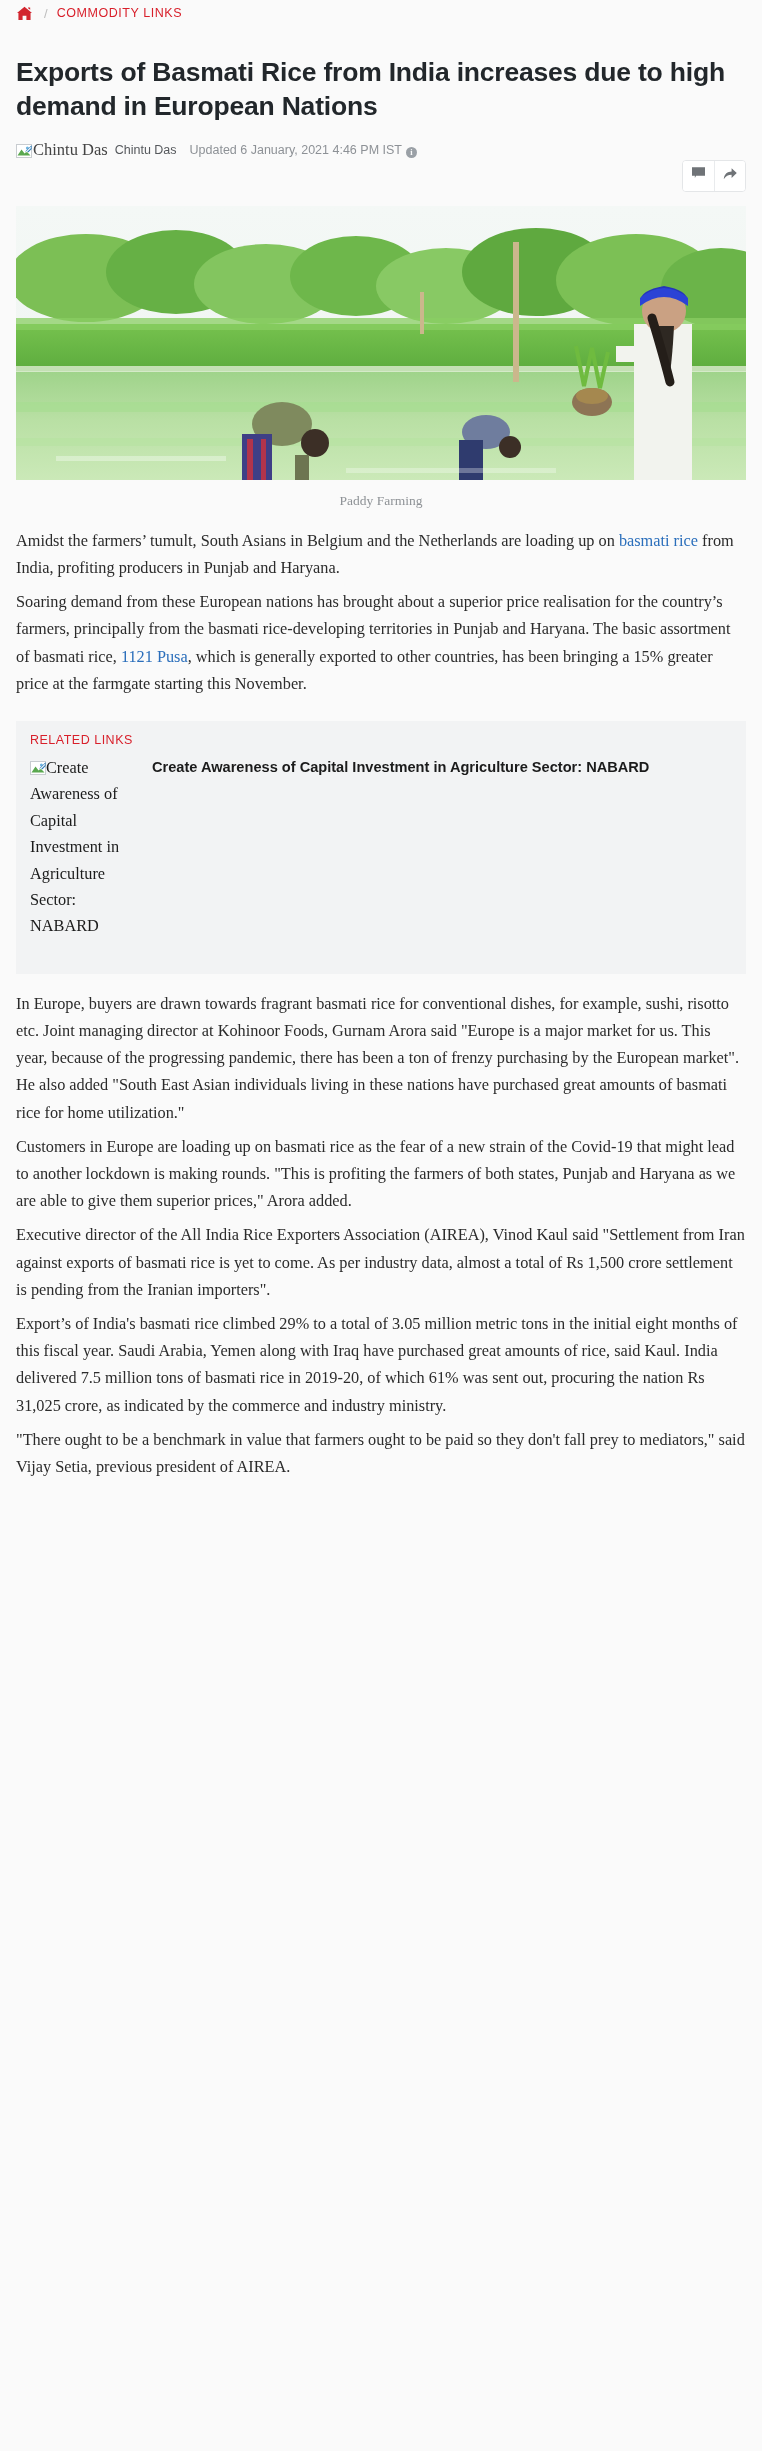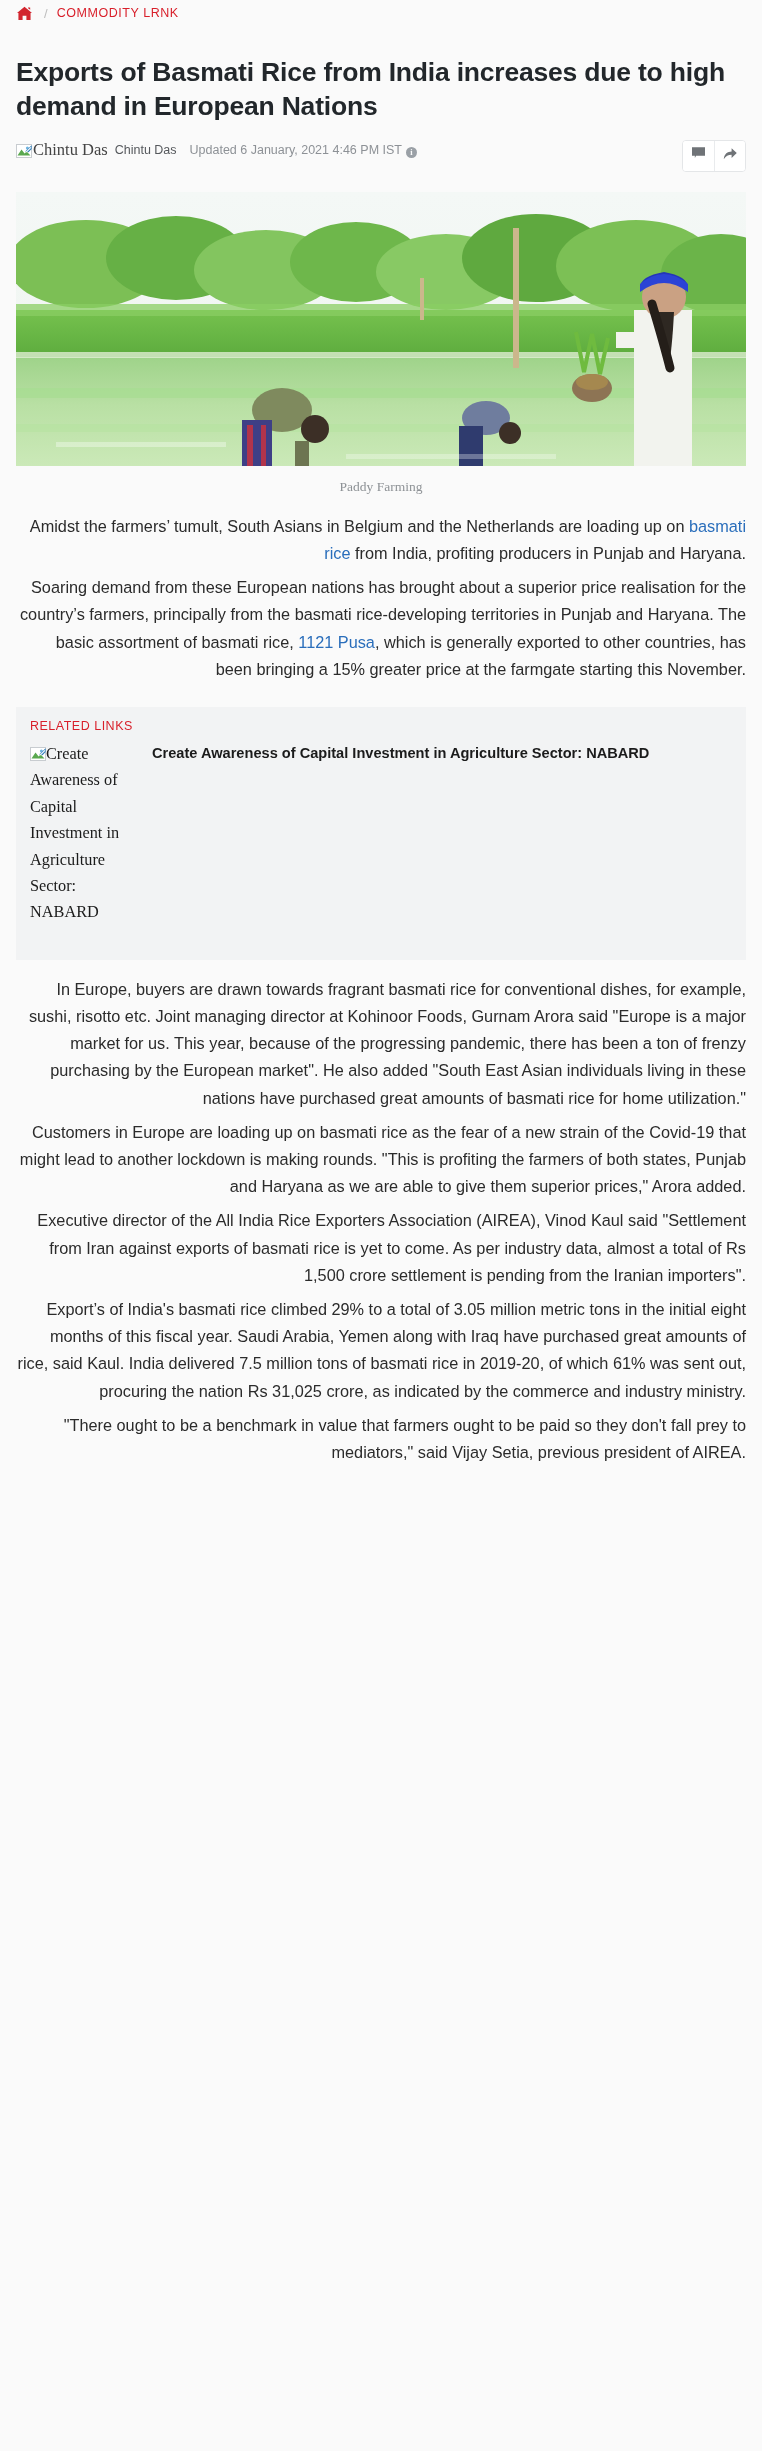--- a/index.html
+++ b/index.html
@@ -49,20 +49,21 @@
     letter-spacing: -0.2px;
   }
 
   
   .byline {
     display: flex;
     align-items: flex-start;
     margin: 16px 16px 0 16px;
     position: relative;
     min-height: 38px;
+    flex-direction: column;
   }
   .byline-left { display: flex; align-items: center; flex: 1 1 auto; min-width: 0; }
   .broken-img {
     display: inline-flex;
     align-items: center;
     justify-content: center;
     width: 16px; height: 16px;
     margin-right: 1px;
     flex: none;
     position: relative;
@@ -136,26 +137,25 @@
     text-align: center;
     font-family: "Liberation Serif", serif;
     font-size: 13.5px;
     color: #8e9296;
     padding: 13px 0 2px 0;
   }
 
   
   .article-body { margin: 0 16px; }
   .article-body p {
-    font-family: Liberation Sans, sans-serif;
+    font-family: Liberation Serif, serif;
     font-size: 16.3px;
     line-height: 1.67;
     color: #2b2b2b;
     margin: 7px 0 0 0;
-    text-align: right;
   }
   .article-body p:first-child { margin-top: 16px; }
   .article-body a { color: #2a6ebb; text-decoration: none; }
 
   
   .related {
     background: #f2f3f4;
     margin: 24px 16px 0 16px;
     padding: 12px 14px 34px 14px;
   }
@@ -202,21 +202,21 @@
 <div class="page">
 
   <div class="breadcrumb">
     <a class="home-icon" href="#" aria-label="Home">
       <svg viewBox="0 0 24 22" width="17" height="15" aria-hidden="true">
         <path d="M12 1 L1 10.2 L3.1 10.2 L3.1 20.5 L9.2 20.5 L9.2 14.4 L14.8 14.4 L14.8 20.5 L20.9 20.5 L20.9 10.2 L23 10.2 Z" fill="#d2262f"></path>
         <path d="M17.2 2.2 L20.3 2.2 L20.3 5.6 L17.2 3.2 Z" fill="#d2262f"></path>
       </svg>
     </a>
     <span class="crumb-sep">/</span>
-    <a class="crumb-link" href="#">COMMODITY LRNK</a>
+    <a class="crumb-link" href="#">COMMODITY LINKS</a>
   </div>
 
   <h1 class="headline">Exports of Basmati Rice from India increases due to high demand in European Nations</h1>
 
   <div class="byline">
     <div class="byline-left">
       <span class="broken-img">
         <svg viewBox="0 0 16 16" width="16" height="16" aria-hidden="true">
           <rect x="0.5" y="1.5" width="15" height="13" fill="#ffffff" stroke="#c8ccd0" stroke-width="1"></rect>
           <path d="M1.5 12.5 L5.5 6.5 L8.6 10.6 L10.6 8.4 L14.5 12.5 Z" fill="#5aa84f"></path>

